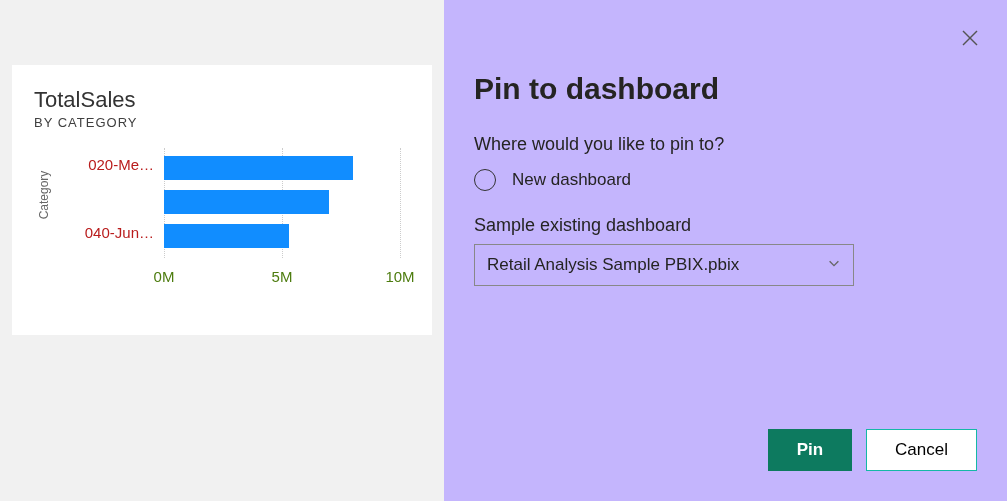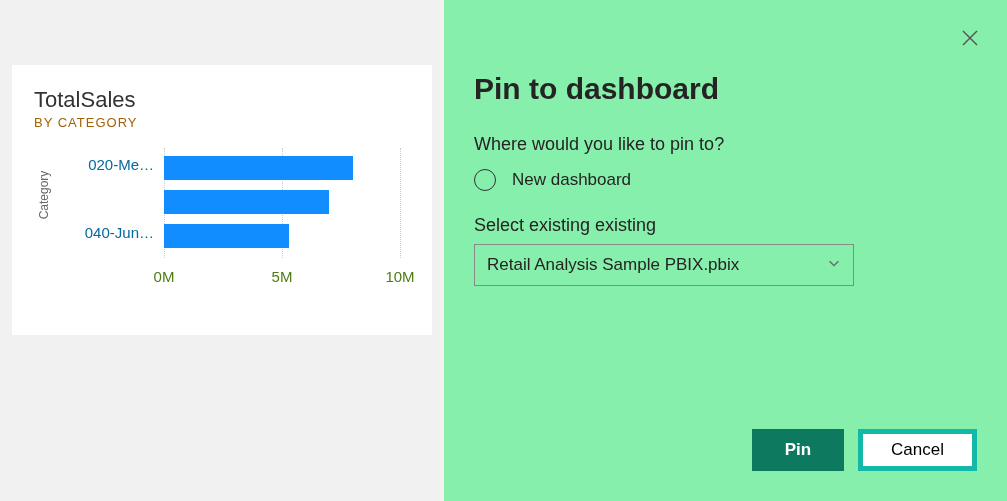--- a/index.html
+++ b/index.html
@@ -13,21 +13,21 @@
     display: flex; align-items: flex-start; justify-content: center;
     padding-top: 65px;
   }
   .card {
     width: 420px; height: 270px;
     background: #fff;
     padding: 22px 22px 10px 22px;
     position: relative;
   }
   .card-title { font-size: 22px; color: #333; font-weight: 400; }
-  .card-sub { font-size: 13px; letter-spacing: 1px; color: #a16207; margin-top: 2px; }
+  .card-sub { font-size: 13px; letter-spacing: 1px; color: #404040; margin-top: 2px; }
 
   .chart-area {
     position: relative;
     margin-top: 18px;
     height: 170px;
   }
   .y-axis-label {
     position: absolute;
     left: -14px; top: 40px;
     transform: rotate(-90deg);
@@ -37,33 +37,33 @@
     position: absolute;
     left: 130px; right: 10px; top: 0; height: 110px;
   }
   .grid-line {
     position: absolute; top: 0; height: 110px;
     border-left: 1px dotted #ccc;
   }
   .bar-row { height: 32px; display: flex; align-items: center; }
   .bar-label {
     position: absolute; width: 120px; text-align: right;
-    font-size: 15px; color: #0369a1;
+    font-size: 15px; color: #b91c1c;
     left: 0;
   }
   .bar-rect { height: 24px; background: #118dff; }
   .x-ticks {
     position: absolute; left: 130px; right: 10px; top: 120px;
     height: 20px;
   }
   .x-tick { position: absolute; font-size: 15px; color: #4d7c0f; transform: translateX(-50%); }
 
   
   .right {
-    flex: 1; height: 100%; background: #86efac;
+    flex: 1; height: 100%; background: #c4b5fd;
     padding: 30px 30px 20px 30px;
     position: relative;
     display: flex; flex-direction: column;
   }
   .close-btn {
     position: absolute; top: 30px; right: 25px;
     width: 20px; height: 20px; cursor: pointer;
     color: #555;
   }
   .close-btn svg { width: 16px; height: 16px; stroke: #555; stroke-width: 1.4; }
@@ -92,21 +92,21 @@
   }
   .chev svg { width: 14px; height: 14px; stroke: #666; stroke-width: 1.6; fill: none; }
 
   .btn-row {
     margin-top: auto;
     display: flex; justify-content: flex-end; gap: 14px;
     padding-bottom: 10px;
   }
   .btn {
     height: 42px; padding: 0 28px; font-size: 17px;
-    border: 5px solid #14b8a6; background: #fff; cursor: pointer;
+    border: 1px solid #14b8a6; background: #fff; cursor: pointer;
     display: inline-flex; align-items: center; justify-content: center;
   }
   .btn.primary { background: #0d7a5f; color: #fff; border-color: #0d7a5f; font-weight: 600; }
 </style>
 </head>
 <body>
 
 <div class="left">
   <div class="card">
     <div class="card-title">TotalSales</div>
@@ -152,21 +152,21 @@
   </div>
 
   <h1 class="dlg-title">Pin to dashboard</h1>
   <div class="question">Where would you like to pin to?</div>
 
   <div class="radio-row">
     <span class="radio"></span>
     <span class="radio-label">New dashboard</span>
   </div>
 
-  <div class="select-label">Select existing existing</div>
+  <div class="select-label">Sample existing dashboard</div>
   <div class="select-box">
     <span>Retail Analysis Sample PBIX.pbix</span>
     <span class="chev">
       <svg viewBox="0 0 16 16">
           <polyline points="3,6 8,11 13,6"></polyline>
         </svg>
     </span>
   </div>
 
   <div class="btn-row">

